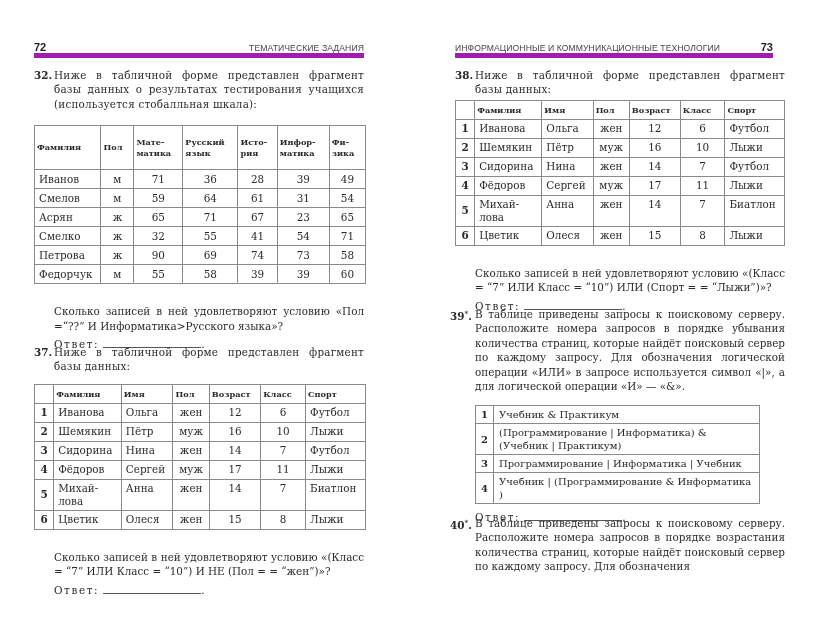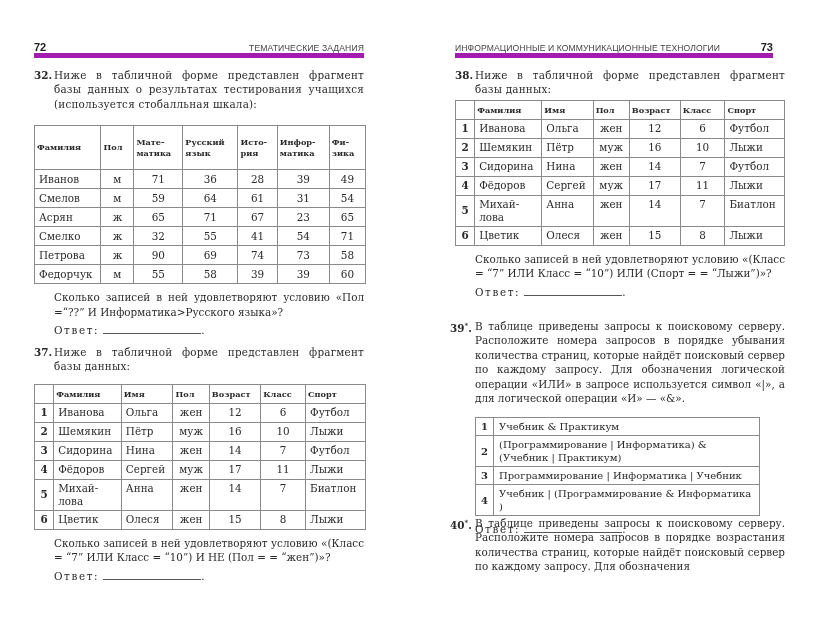--- a/index.html
+++ b/index.html
@@ -32,30 +32,30 @@
   .task p.stmt .b { font-weight: normal; letter-spacing: 0.2px; }
 
   table.db { border-collapse: collapse; font-size: 10.4px; color: #2a2a2a; }
   table.db td, table.db th { border: 1px solid #8a8a8a; }
   table.db th { font-weight: bold; font-size: 8.2px; line-height: 10.5px; padding: 2px 2px; }
   table.db td { padding: 2px 4px; line-height: 13px; height: 19px; }
   .c { text-align: center; }
   .l { text-align: left; }
   .bold { font-weight: bold; }
 
-  .question { margin-top: 6px; text-align: justify; }
+  .question { margin-top: 20px; text-align: justify; }
   .answer { margin-top: 4px; }
   .answer .lbl { letter-spacing: 1.6px; }
   .answer .line { display: inline-block; width: 98px; border-bottom: 1px solid #555; height: 11px; vertical-align: baseline; margin-left: 4px; }
 
   
   #task36 { left: 34px; top: 68px; width: 330px; }
   #task37 { left: 34px; top: 345px; width: 330px; }
   #task38 { left: 455px; top: 68px; width: 330px; }
-  #task39 { left: 450px; top: 319px; width: 335px; }
+  #task39 { left: 450px; top: 307px; width: 335px; }
   #task40 { left: 450px; top: 516px; width: 335px; }
 
   #t36 { margin-left: -20px; margin-top: 14px; width: 332px; }
   #t36 th { height: 44px; }
   #t36 td { height: 19px; }
 
   #t37 { margin-left: -20px; margin-top: 10px; width: 332px; }
   #t38 { margin-left: -20px; margin-top: 3px; width: 330px; }
   #t37 th, #t38 th { height: 19px; }
   .row2 td { height: 33px; vertical-align: top; }

